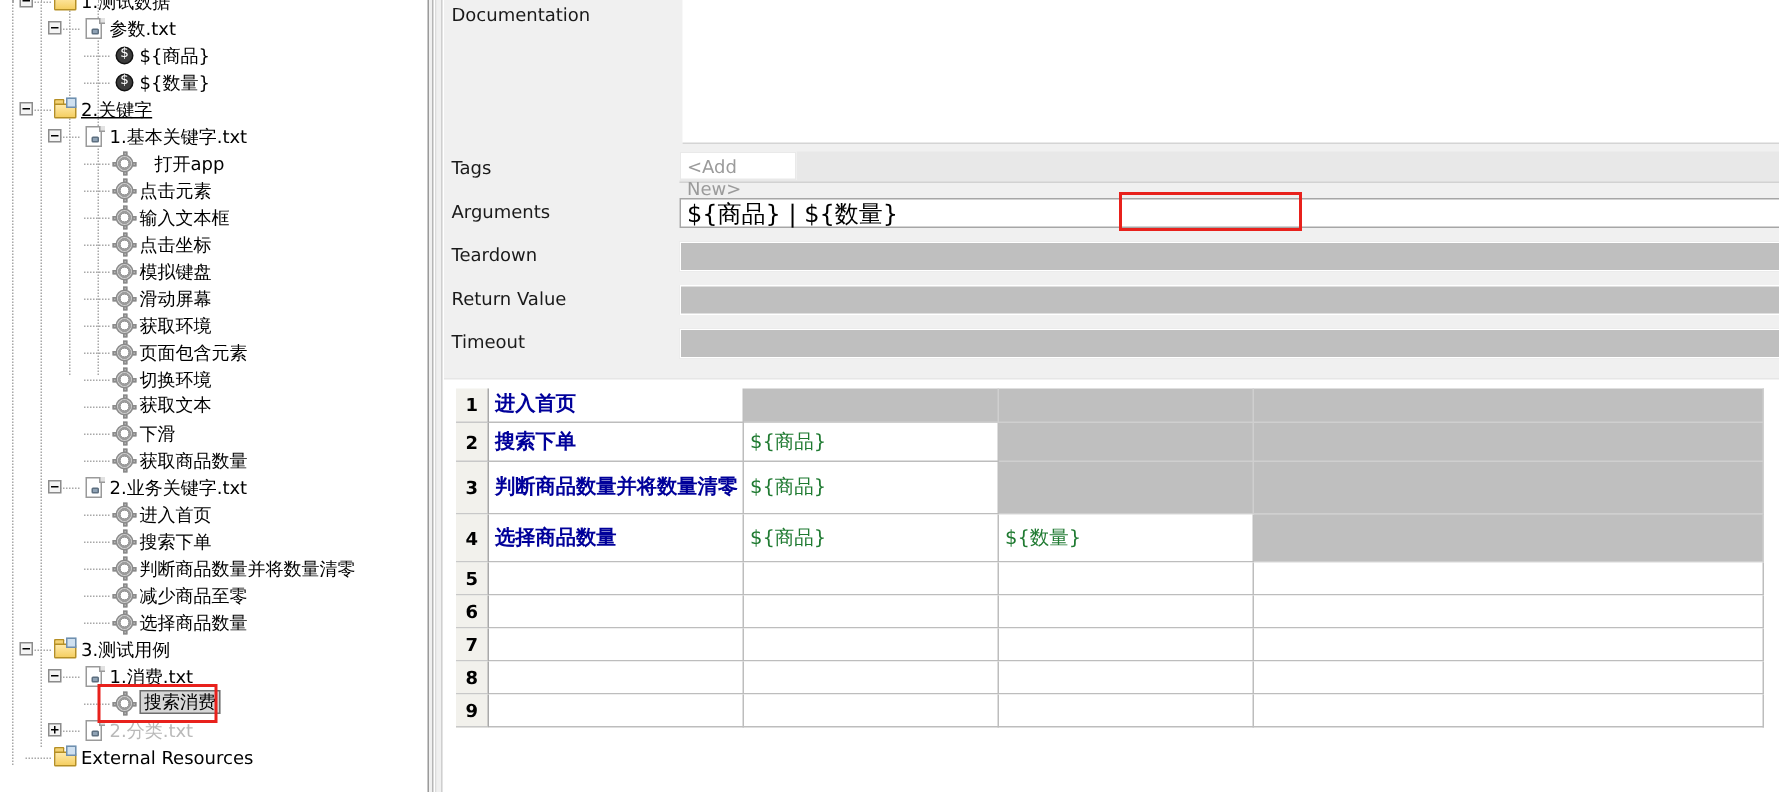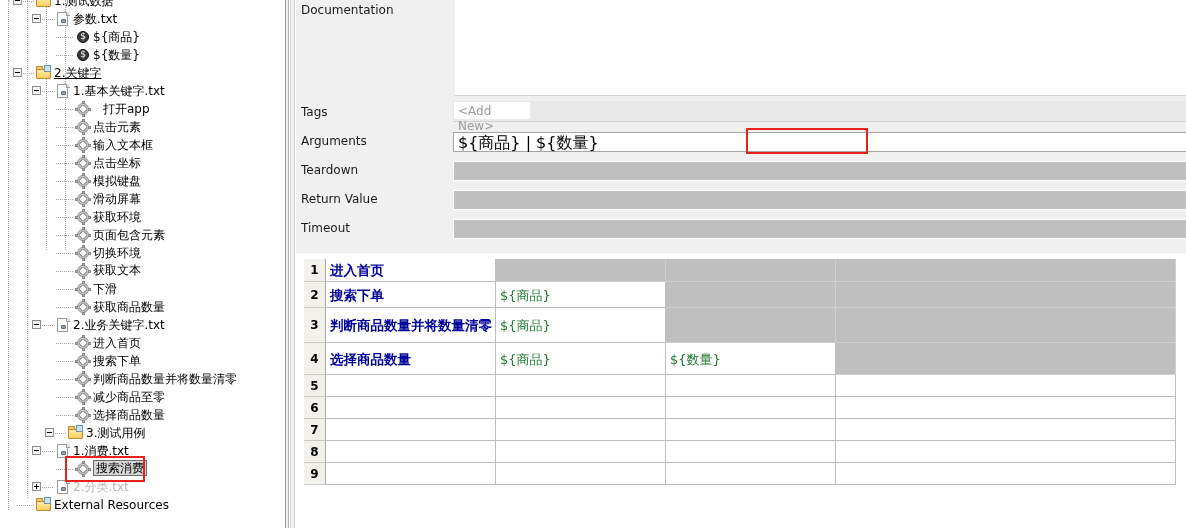--- a/index.html
+++ b/index.html
@@ -587,21 +587,21 @@
           <div class="hguide" style="left: 56px; top: 9px; width: 17px;"></div>
           <span class="ico ico-gear" style="left: 75px;">
             <span class="g"></span>
             <span class="t" style="left:6.5px;top:0px;"></span>
             <span class="t" style="left:6.5px;top:13px;"></span>
             <span class="t" style="left:0px;top:6.5px;"></span>
             <span class="t" style="left:13px;top:6.5px;"></span>
           </span>
           <span class="tree-label" style="position: absolute; left: 93px; top: 0px;">选择商品数量</span>
         </div>
-        <div class="tree-row" style="position: absolute; left: 0px; top: 424px; width: 284px; margin-left: 32px;">
+        <div class="tree-row" style="position: absolute; left: 0px; top: 424px; width: 284px;">
           <div class="hguide" style="left: 17px; top: 9px; width: 17px;"></div>
           <div class="expander" style="left: 13px; top: 4px;"></div>
           <span class="ico ico-folder" style="left: 36px;">
             <span class="ftab"></span>
             <span class="fbody"></span>
             <span class="fmark"></span>
           </span>
           <span class="tree-label" style="position: absolute; left: 54px; top: 0px;">3.测试用例</span>
         </div>
         <div class="tree-row" style="position: absolute; left: 0px; top: 442px; width: 285px;">

